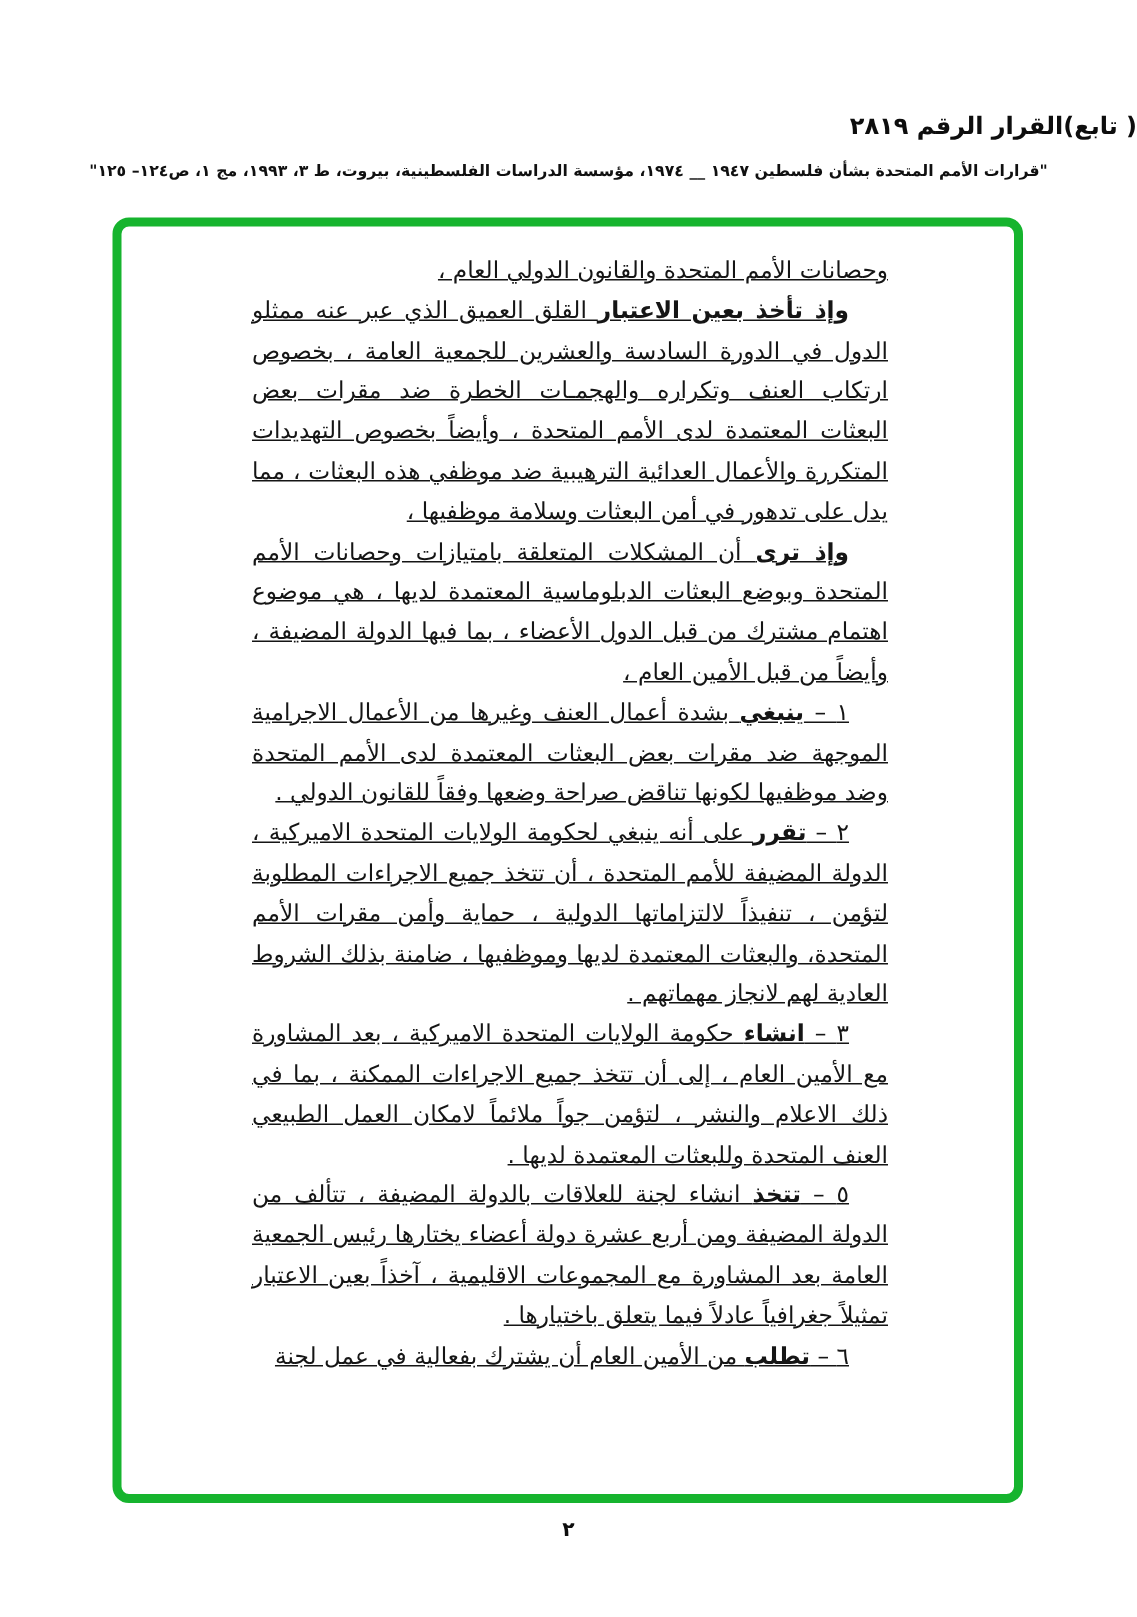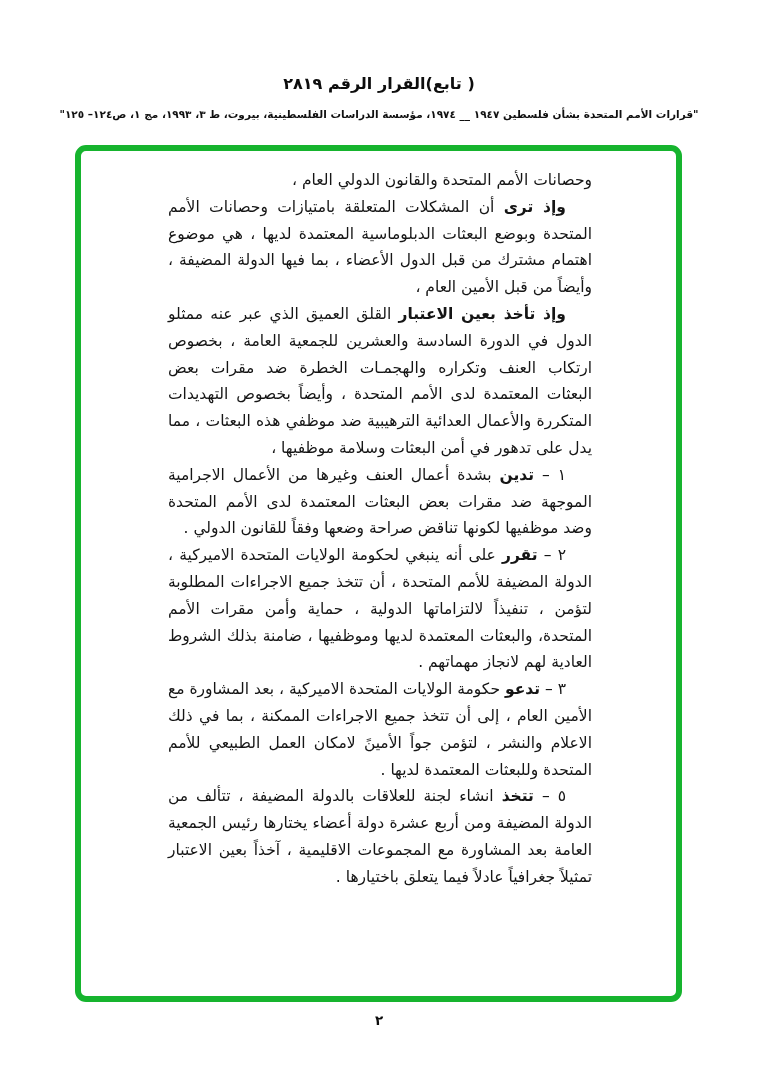--- a/index.html
+++ b/index.html
@@ -7,21 +7,20 @@
   body {
     position:relative;
     background:#ffffff;
     font-family:"DejaVu Sans", sans-serif;
     color:#121212;
     overflow:hidden;
   }
   .doc-title {
     position:absolute;
     top:74px; left:0; width:758px;
-    text-align:center;
     direction:rtl;
     font-weight:bold;
     font-size:16px;
     letter-spacing:1px;
     color:#0d0d0d;
     white-space:nowrap;
   }
   .doc-citation {
     position:absolute;
     top:108px; left:0; width:758px;
@@ -42,20 +41,21 @@
   }
   .doc-body {
     position:absolute;
     left:168px; top:167px;
     width:424px;
     direction:rtl;
     text-align:justify;
     font-size:15.5px;
     line-height:26.8px;
     color:#151515;
+    text-decoration:underline;
   }
   .para { text-align:justify; }
   .para.indent { text-indent:26px; }
   .para b { font-weight:bold; }
   .page-number {
     position:absolute;
     top:1012px; left:0; width:758px;
     text-align:center;
     font-weight:bold;
     font-size:13.5px;
@@ -66,21 +66,22 @@
 <body>
 
 <div class="doc-title">( تابع)القرار الرقم  ٢٨١٩</div>
 
 <div class="doc-citation">"قرارات الأمم المتحدة بشأن فلسطين ١٩٤٧ __ ١٩٧٤، مؤسسة الدراسات الفلسطينية، بيروت، ط ٣، ١٩٩٣، مج ١، ص١٢٤– ١٢٥"</div>
 
 <div class="green-frame"></div>
 
 <div class="doc-body">
     <div class="para"><span>وحصانات الأمم المتحدة والقانون الدولي العام ،</span></div>
+    <div class="para indent"><b>وإذ تأخذ بعين الاعتبار</b><span> القلق العميق الذي عبر عنه ممثلو الدول في الدورة السادسة والعشرين للجمعية العامة ، بخصوص ارتكاب العنف وتكراره والهجمـات الخطرة ضد مقرات بعض البعثات المعتمدة لدى الأمم المتحدة ، وأيضاً بخصوص التهديدات المتكررة والأعمال العدائية الترهيبية ضد موظفي هذه البعثات ، مما يدل على تدهور في أمن البعثات وسلامة موظفيها ،</span></div>
     <div class="para indent"><b>وإذ ترى</b><span> أن المشكلات المتعلقة بامتيازات وحصانات الأمم المتحدة وبوضع البعثات الدبلوماسية المعتمدة لديها ، هي موضوع اهتمام مشترك من قبل الدول الأعضاء ، بما فيها الدولة المضيفة ، وأيضاً من قبل الأمين العام ،</span></div>
-    <div class="para indent"><b>وإذ تأخذ بعين الاعتبار</b><span> القلق العميق الذي عبر عنه ممثلو الدول في الدورة السادسة والعشرين للجمعية العامة ، بخصوص ارتكاب العنف وتكراره والهجمـات الخطرة ضد مقرات بعض البعثات المعتمدة لدى الأمم المتحدة ، وأيضاً بخصوص التهديدات المتكررة والأعمال العدائية الترهيبية ضد موظفي هذه البعثات ، مما يدل على تدهور في أمن البعثات وسلامة موظفيها ،</span></div>
-    <div class="para indent"><span>١ – </span><b>تدين</b><span> بشدة أعمال العنف وغيرها من الأعمال الاجرامية الموجهة ضد مقرات بعض البعثات المعتمدة لدى الأمم المتحدة وضد موظفيها لكونها تناقض صراحة وضعها وفقاً للقانون الدولي .</span></div>
+    <div class="para indent"><span>١ – </span><b>ينبغي</b><span> بشدة أعمال العنف وغيرها من الأعمال الاجرامية الموجهة ضد مقرات بعض البعثات المعتمدة لدى الأمم المتحدة وضد موظفيها لكونها تناقض صراحة وضعها وفقاً للقانون الدولي .</span></div>
     <div class="para indent"><span>٢ – </span><b>تقرر</b><span> على أنه ينبغي لحكومة الولايات المتحدة الاميركية ، الدولة المضيفة للأمم المتحدة ، أن تتخذ جميع الاجراءات المطلوبة لتؤمن ، تنفيذاً لالتزاماتها الدولية ، حماية وأمن مقرات الأمم المتحدة، والبعثات المعتمدة لديها وموظفيها ، ضامنة بذلك الشروط العادية لهم لانجاز مهماتهم .</span></div>
-    <div class="para indent"><span>٣ – </span><b>تدعو</b><span> حكومة الولايات المتحدة الاميركية ، بعد المشاورة مع الأمين العام ، إلى أن تتخذ جميع الاجراءات الممكنة ، بما في ذلك الاعلام والنشر ، لتؤمن جواً الأمينً لامكان العمل الطبيعي للأمم المتحدة وللبعثات المعتمدة لديها .</span></div>
+    <div class="para indent"><span>٣ – </span><b>انشاء</b><span> حكومة الولايات المتحدة الاميركية ، بعد المشاورة مع الأمين العام ، إلى أن تتخذ جميع الاجراءات الممكنة ، بما في ذلك الاعلام والنشر ، لتؤمن جواً ملائماً لامكان العمل الطبيعي العنف المتحدة وللبعثات المعتمدة لديها .</span></div>
     <div class="para indent"><span>٥ – </span><b>تتخذ</b><span> انشاء لجنة للعلاقات بالدولة المضيفة ، تتألف من الدولة المضيفة ومن أربع عشرة دولة أعضاء يختارها رئيس الجمعية العامة بعد المشاورة مع المجموعات الاقليمية ، آخذاً بعين الاعتبار تمثيلاً جغرافياً عادلاً فيما يتعلق باختيارها .</span></div>
+    <div class="para indent"><span>٦ – </span><b>تطلب</b><span> من الأمين العام أن يشترك بفعالية في عمل لجنة</span></div>
   </div>
 
 <div class="page-number">٢</div>
 
 </body></html>

